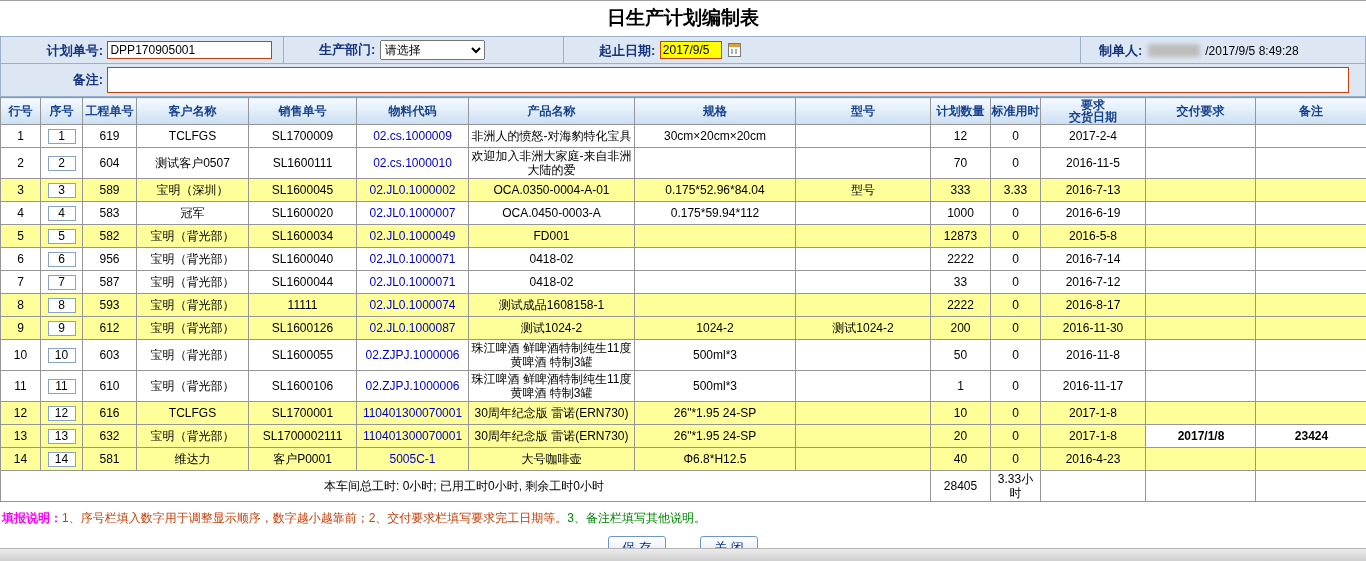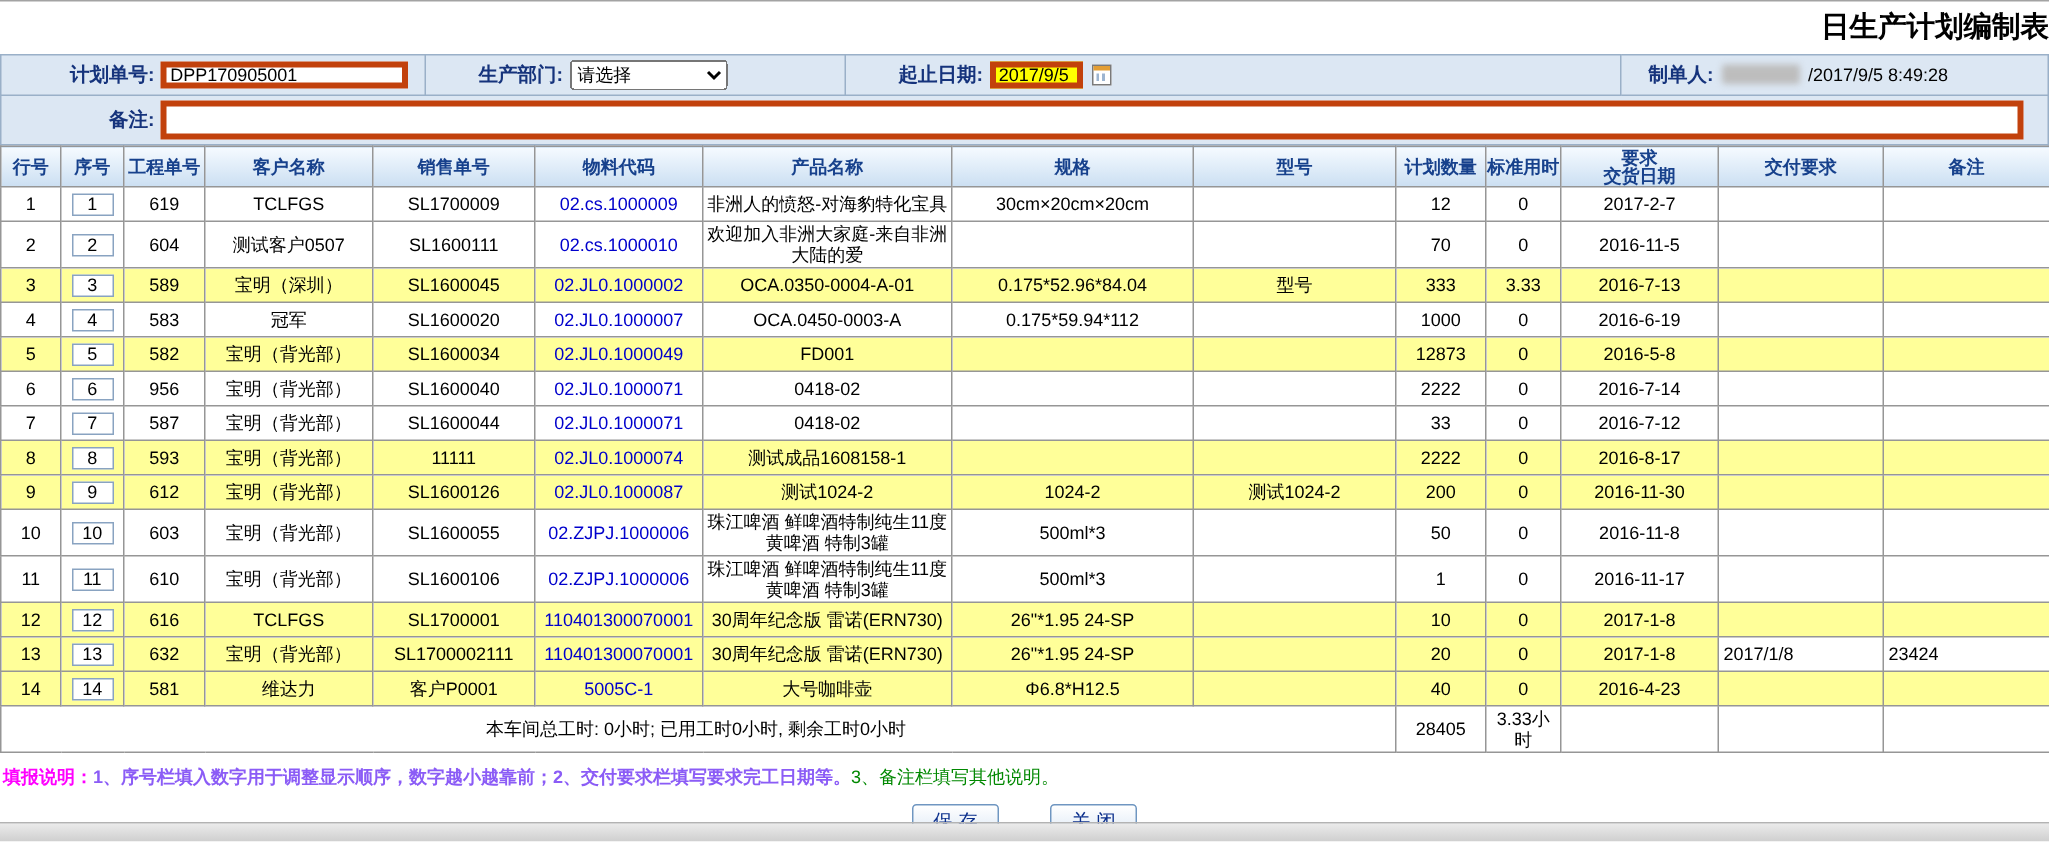--- a/index.html
+++ b/index.html
@@ -3,31 +3,31 @@
 <meta charset="utf-8">
 <style>
   * { box-sizing: border-box; }
   html,body { margin:0; padding:0; }
   body {
     width:1366px; height:561px; overflow:hidden; background:#fff;
     font-family:"Liberation Sans","DejaVu Sans",sans-serif; position:relative;
   }
   .page { width:1366px; height:561px; border-top:1px solid #a3a3a3; }
 
-  .title { text-align:right; font-size:19px; font-weight:bold; color:#000; padding:4px 0 5px; }
+  .title { text-align:center; font-size:19px; font-weight:bold; color:#000; padding:4px 0 5px; }
 
   
   .form-table { width:100%; border-collapse:collapse; background:#dce7f3; }
   .form-table td { border:1px solid #9ab0c8; height:27px; vertical-align:middle; padding:1px 2px; }
   .fc2 { padding-left:35px !important; }
   .fc3 { padding-left:35px !important; }
   .fc4 { padding-left:18px !important; }
   .flabel { color:#15337c; font-weight:bold; font-size:13px; }
   .w100 { display:inline-block; width:100px; text-align:right; }
-  .txt { border:4px solid #c2410c; height:18px; font-size:12px; padding:0 2px; font-family:inherit; background:#fff; vertical-align:middle; }
+  .txt { border:1px solid #c2410c; height:18px; font-size:12px; padding:0 2px; font-family:inherit; background:#fff; vertical-align:middle; }
   .plan { width:165px; }
   .date { width:62px; background:#ffff00; }
   .dept-select { width:105px; height:20px; font-size:12px; vertical-align:middle; }
   .cal-icon { display:inline-block; width:13px; height:14px; border:1px solid #7a7a7a; background:#fff; vertical-align:middle; margin-left:2px; position:relative; cursor:pointer; }
   .cal-icon::before { content:""; position:absolute; top:0; left:0; right:0; height:3px; background:#e39e35; }
   .cal-icon::after { content:""; position:absolute; top:5px; left:2px; right:2px; bottom:2px;
     background:repeating-linear-gradient(to right,#9db5d1 0 2px,transparent 2px 4px); }
   .blur { display:inline-block; width:52px; height:13px; background:#bdbdbd; filter:blur(2px); border-radius:2px; vertical-align:middle; margin:0 1px; }
   .maker-val { font-size:12px; color:#000; }
   .remark-row-cell { height:33px !important; }
@@ -39,28 +39,28 @@
     background:linear-gradient(#f5faff,#cbdff2); border:1px solid #969696;
     color:#17418c; font-weight:bold; font-size:12px; padding:1px 0; height:25px; white-space:pre-line; line-height:12px;
   }
   .main-table td {
     border:1px solid #969696; padding:1px 2px; text-align:center; color:#000;
     line-height:14px; height:23px; word-break:break-all; overflow:hidden;
   }
   tr.hl td { background:#FFFF99; }
   .mat-link { color:#0000CC; cursor:pointer; }
   .seq-input { width:28px; height:15px; border:1px solid #89a3c1; text-align:center; font-size:12px; padding:0; background:#fff; font-family:inherit; }
-  td.filled { background:#fff !important; text-align:left; padding-left:3px; }
+  td.filled { background:#fff !important; text-align:center; padding-left:3px;font-weight:bold; }
   .total-row td { height:19px; }
   .sum-cell { text-align:center; padding-right:5px !important; }
 
   
   .note { font-size:12px; padding:8px 2px 0; white-space:nowrap; }
   .note-label { color:#FF00FF; font-weight:bold; }
-  .note-pink { color:#8b5cf6;font-weight:bold; }
+  .note-pink { color:#c2410c; }
   .note-green { color:#008800; }
   .btn-row { text-align:center; margin-top:9px; }
   .btn {
     display:inline-block; margin:0 15px; padding:2px 13px; font-size:13px; color:#0b2f8c;
     background:linear-gradient(#ffffff,#d9e6f4); border:1px solid #6f96c1; border-radius:3px; cursor:pointer;
     font-family:inherit;
   }
   .bottom-bar { position:absolute; bottom:0; left:0; width:1366px; height:13px;
     background:linear-gradient(#ebebeb,#cfcfcf); border-top:1px solid #b3b3b3; }
 </style>
@@ -152,21 +152,21 @@
           <td><input class="seq-input" value="1" style=""></td>
           <td>619</td>
           <td>TCLFGS</td>
           <td>SL1700009</td>
           <td><span class="mat-link">02.cs.1000009</span></td>
           <td>非洲人的愤怒-对海豹特化宝具</td>
           <td>30cm×20cm×20cm</td>
           <td></td>
           <td>12</td>
           <td>0</td>
-          <td>2017-2-7</td>
+          <td>2017-2-4</td>
           <td></td>
           <td></td>
         </tr>
         <tr>
           <td>2</td>
           <td><input class="seq-input" value="2" style=""></td>
           <td>604</td>
           <td>测试客户0507</td>
           <td>SL1600111</td>
           <td><span class="mat-link">02.cs.1000010</span></td>

